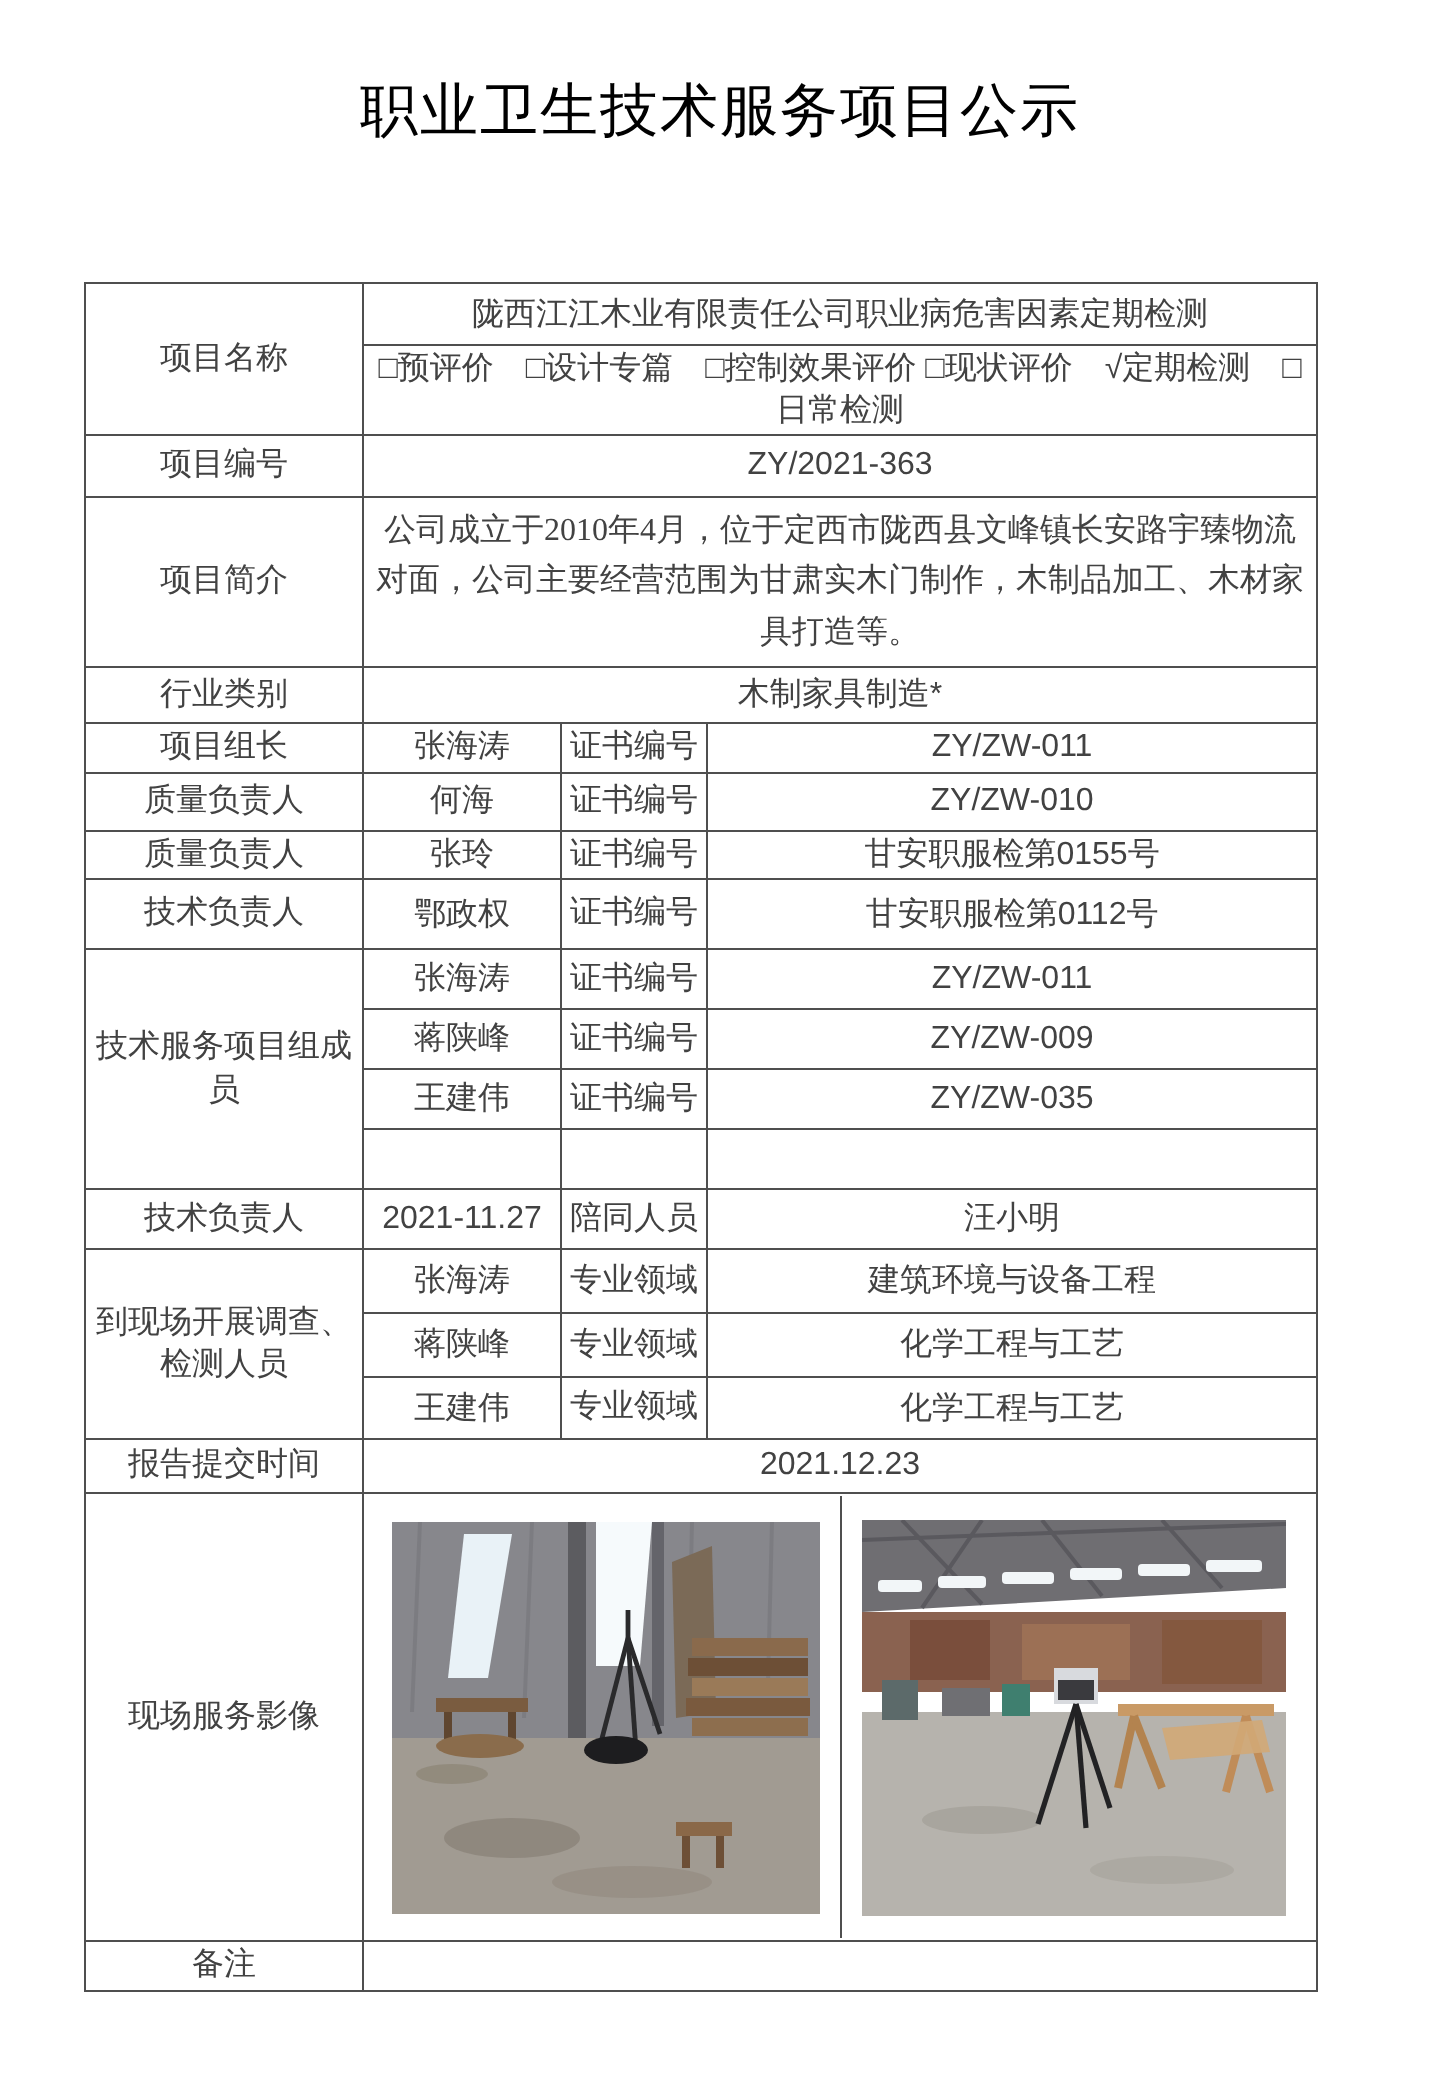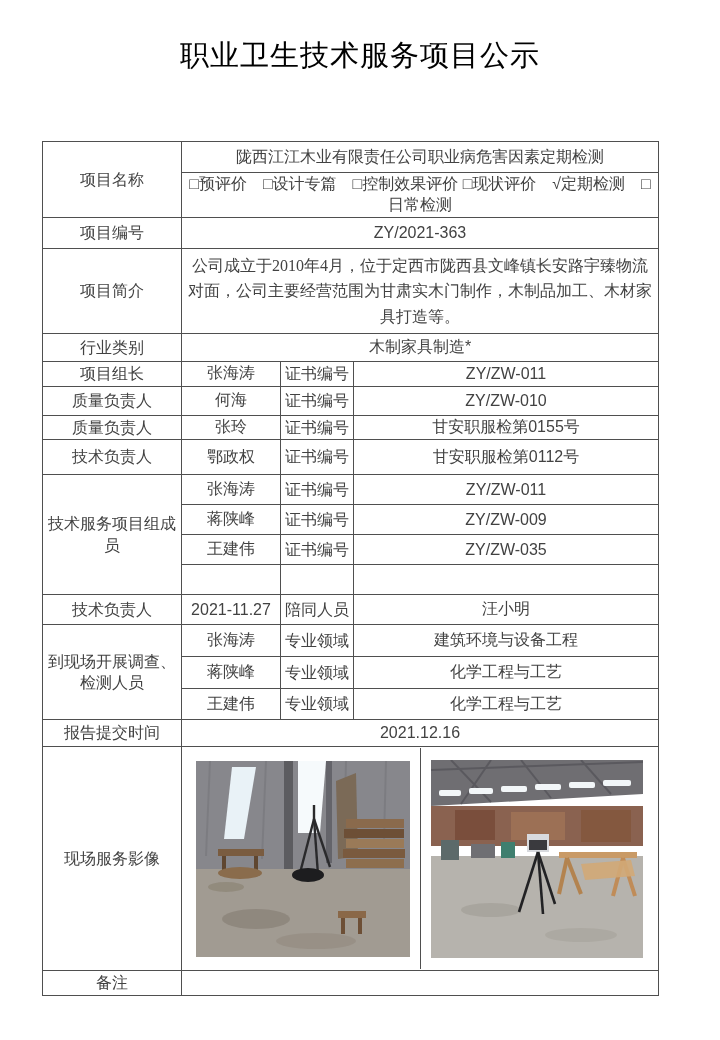--- a/index.html
+++ b/index.html
@@ -136,21 +136,21 @@
     <td>化学工程与工艺</td>
   </tr>
   <tr style="height:31px">
     <td>王建伟</td>
     <td class="lbl">专业领域</td>
     <td>化学工程与工艺</td>
   </tr>
 
   <tr style="height:27px">
     <td class="lbl">报告提交时间</td>
-    <td colspan="3">2021.12.16</td>
+    <td colspan="3">2021.12.23</td>
   </tr>
 
   <tr style="height:223px">
     <td class="lbl">现场服务影像</td>
     <td colspan="3" class="photocell">
       <div class="photwrap">
         <div class="phalf">
 
           <svg width="214" height="196" viewBox="0 0 214 196">
             <rect x="0" y="0" width="214" height="112" fill="#8d8d91"></rect>

